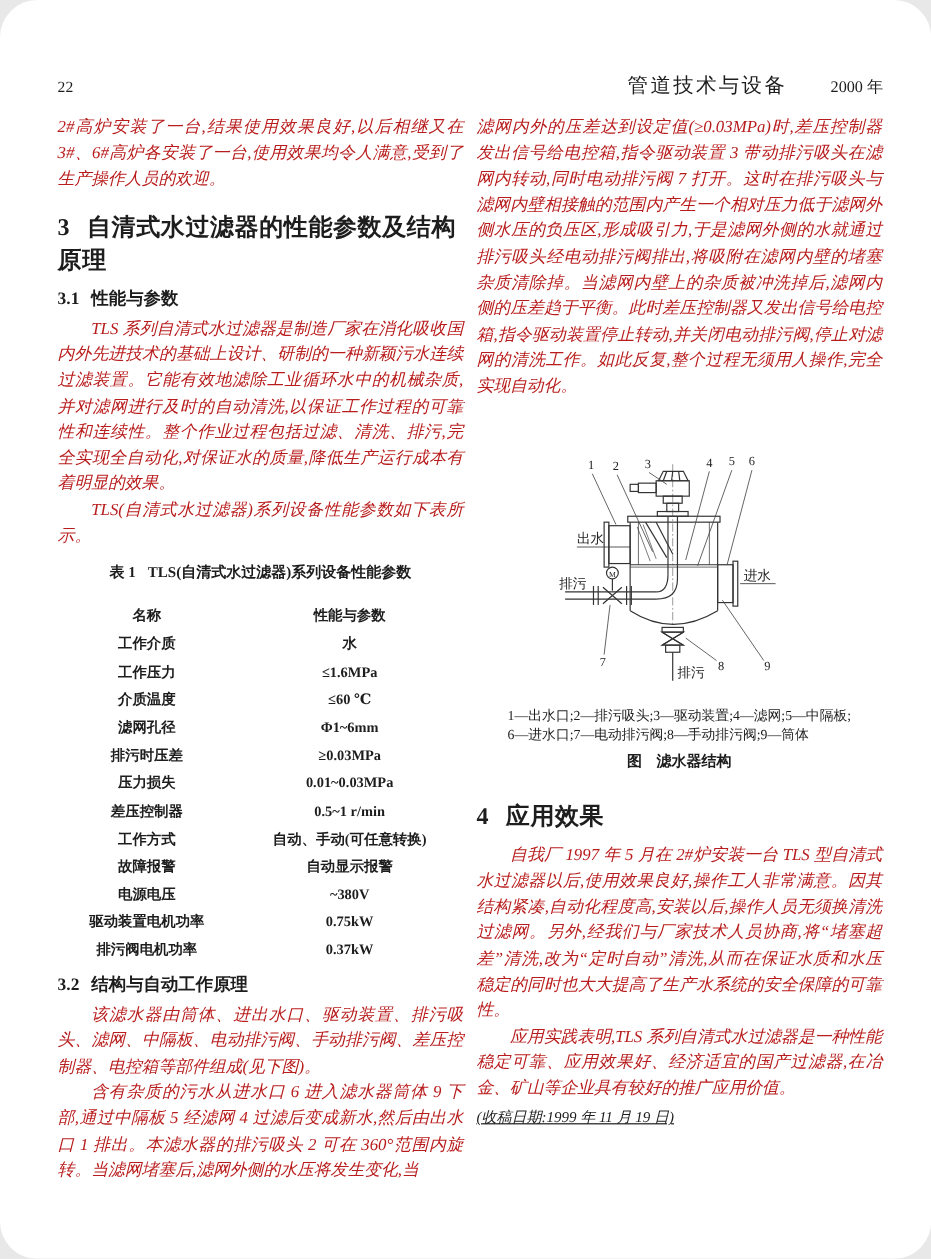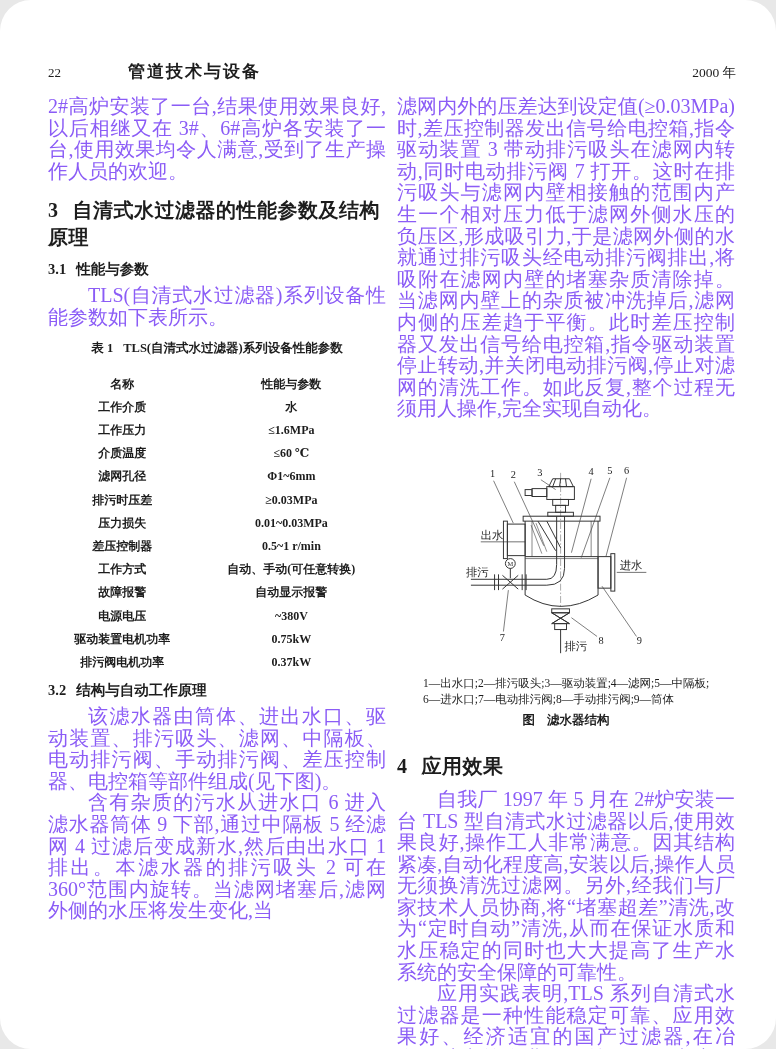--- a/index.html
+++ b/index.html
@@ -7,27 +7,27 @@
   .page {
     width:776px; height:1049px; background:#ffffff; position:relative;
     font-family:"Liberation Serif","DejaVu Serif",serif; color:#1d1d1d;
     overflow:hidden; margin:0 auto;border-radius:31px;
   }
   .page-header {
     position:absolute; top:60px; left:48px; right:40px;
     display:flex; align-items:baseline;
   }
   .ph-page { font-size:13px; width:80px; }
-  .ph-journal { flex:1; text-align:left; font-size:17px; letter-spacing:2px; font-weight:700; }
+  .ph-journal { flex:1; text-align:right; font-size:17px; letter-spacing:2px; font-weight:400; }
   .ph-year { font-size:13.5px; width:80px; text-align:right; }
 
   .columns { position:absolute; top:96px; left:48px; display:flex; gap:11px; }
   .col { width:338px; }
 
-  p.body { font-size:20px; line-height:21.6px; text-align:justify; color:#8b5cf6; }
+  p.body { font-size:14px; line-height:21.6px; text-align:justify; color:#b91c1c;font-style:italic; }
   p.indent { text-indent:2em; }
 
   .sec-heading { font-size:20px; font-weight:700; margin:15px 0 9px 0; letter-spacing:0.5px; }
   .sub-heading { font-size:14.5px; font-weight:700; margin:7px 0 6px 0; }
   .sec-num { margin-right:14px; }
   .sub-num { margin-right:10px; }
 
   .table-caption { text-align:center; font-size:12.5px; font-weight:700; margin-top:11px; }
   .tc-label { margin-right:10px; }
   table.spec-table { width:100%; border-collapse:collapse; margin-top:16px; }
@@ -64,20 +64,21 @@
       <p class="body">2#高炉安装了一台,结果使用效果良好,以后相继又在 3#、6#高炉各安装了一台,使用效果均令人满意,受到了生产操作人员的欢迎。</p>
 
       <div class="sec-heading">
         <span class="sec-num">3</span><span>自清式水过滤器的性能参数及结构原理</span>
       </div>
 
       <div class="sub-heading">
         <span class="sub-num">3.1</span><span>性能与参数</span>
       </div>
 
+      <p class="body indent">TLS 系列自清式水过滤器是制造厂家在消化吸收国内外先进技术的基础上设计、研制的一种新颖污水连续过滤装置。它能有效地滤除工业循环水中的机械杂质,并对滤网进行及时的自动清洗,以保证工作过程的可靠性和连续性。整个作业过程包括过滤、清洗、排污,完全实现全自动化,对保证水的质量,降低生产运行成本有着明显的效果。</p>
       <p class="body indent">TLS(自清式水过滤器)系列设备性能参数如下表所示。</p>
 
       <div class="table-caption">
         <span class="tc-label">表 1</span><span>TLS(自清式水过滤器)系列设备性能参数</span>
       </div>
 
       <table class="spec-table">
         <thead>
           <tr>
             <th class="t-label">名称</th>

